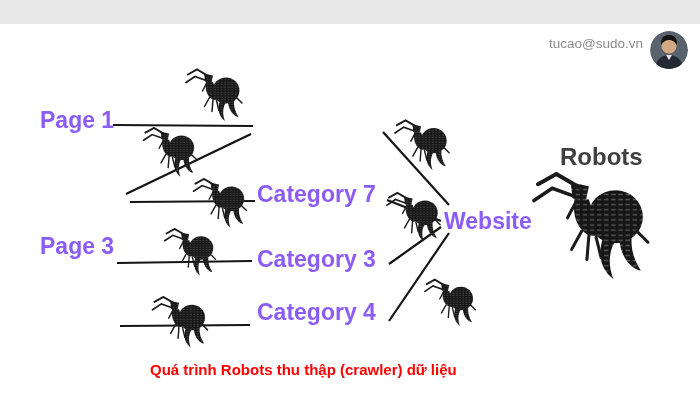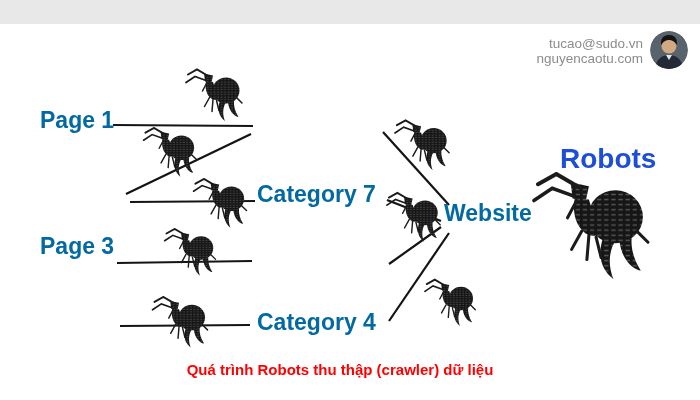--- a/index.html
+++ b/index.html
@@ -1,26 +1,26 @@
 <!DOCTYPE html>
 <html><head>
 <meta charset="utf-8">
 <style>
   html,body{margin:0;padding:0;background:#e8e8e8;}
   #stage{
     position:relative;width:700px;height:400px;background:#ffffff;
     overflow:hidden;font-family:"Liberation Sans",sans-serif;margin-top:24px;
   }
   .node{
-    position:absolute;font-weight:bold;font-size:23px;color:#0369a1;
+    position:absolute;font-weight:bold;font-size:23px;color:#8b5cf6;
     white-space:nowrap;line-height:1.05;letter-spacing:0px;
   }
-  #robots-label{position:absolute;font-weight:bold;font-size:28px;color:#1d4ed8;white-space:nowrap;}
+  #robots-label{position:absolute;font-weight:bold;font-size:24px;color:#404040;white-space:nowrap;}
   #caption{
-    position:absolute;left:150px;top:337px;width:380px;text-align:center;
+    position:absolute;left:150px;top:337px;width:380px;
     font-weight:bold;font-size:15px;color:#ff0000;white-space:nowrap;
   }
   #header-contact{
     position:absolute;top:12px;right:57px;text-align:right;
     font-size:13.5px;line-height:15px;color:#8c8c8c;
   }
   #avatar{position:absolute;left:650px;top:7px;width:38px;height:38px;border-radius:50%;overflow:hidden;}
   #edges-svg{position:absolute;left:0;top:0;width:700px;height:400px;pointer-events:none;}
   .spider{position:absolute;pointer-events:none;}
   .hidden-defs{position:absolute;width:0;height:0;overflow:hidden;}
@@ -64,39 +64,39 @@
       <line x1="117" y1="239" x2="252" y2="237" stroke="#141414" stroke-width="2.2"></line>
       <line x1="120" y1="302" x2="250" y2="301" stroke="#141414" stroke-width="2.2"></line>
       <line x1="383" y1="108" x2="449" y2="181" stroke="#141414" stroke-width="2.2"></line>
       <line x1="387" y1="176" x2="441" y2="197" stroke="#141414" stroke-width="2.2"></line>
       <line x1="389" y1="240" x2="441" y2="203" stroke="#141414" stroke-width="2.2"></line>
       <line x1="389" y1="297" x2="449" y2="209" stroke="#141414" stroke-width="2.2"></line>
     </svg>
 
   <div id="header-contact">
     <div>tucao@sudo.vn</div>
-    <div>nguyencaotu.com</div>
   </div>
   <div id="avatar">
     <svg width="38" height="38" viewBox="0 0 38 38">
       <circle cx="19" cy="19" r="19" fill="#59636e"></circle>
       <circle cx="19" cy="15" r="7.5" fill="#d3a983"></circle>
       <path d="M19,4 C12,4 10,10 11.5,14 C13,10 17,9 19,9 C21,9 25,10 26.5,14 C28,10 26,4 19,4 Z" fill="#141414"></path>
       <path d="M5,38 C6,27 13,24 19,24 C25,24 32,27 33,38 Z" fill="#232a36"></path>
       <path d="M16,24 L19,29 L22,24 Z" fill="#e8e8e8"></path>
     </svg>
   </div>
 
   <div class="node" style="left:40px;top:84px">Page 1</div>
   <div class="node" style="left:40px;top:210px">Page 3</div>
 
   <div class="node" style="left:257px;top:158px">Category 7</div>
-  <div class="node" style="left:257px;top:286px">Category 4</div>
+  <div class="node" style="left:257px;top:223px">Category 3</div>
+  <div class="node" style="left:257px;top:276px">Category 4</div>
 
-  <div class="node" style="left:444px;top:177px">Website</div>
+  <div class="node" style="left:444px;top:185px">Website</div>
 
   <div id="robots-label" style="left:560px;top:119px">Robots</div>
 
   <svg class="spider" style="left:185px;top:44px" width="60" height="56">
       <use href="#spider-shape"></use>
     </svg>
   <svg class="spider" style="left:142px;top:103px" width="58" height="52">
       <use href="#spider-shape"></use>
     </svg>
   <svg class="spider" style="left:188px;top:154px" width="66" height="52">

